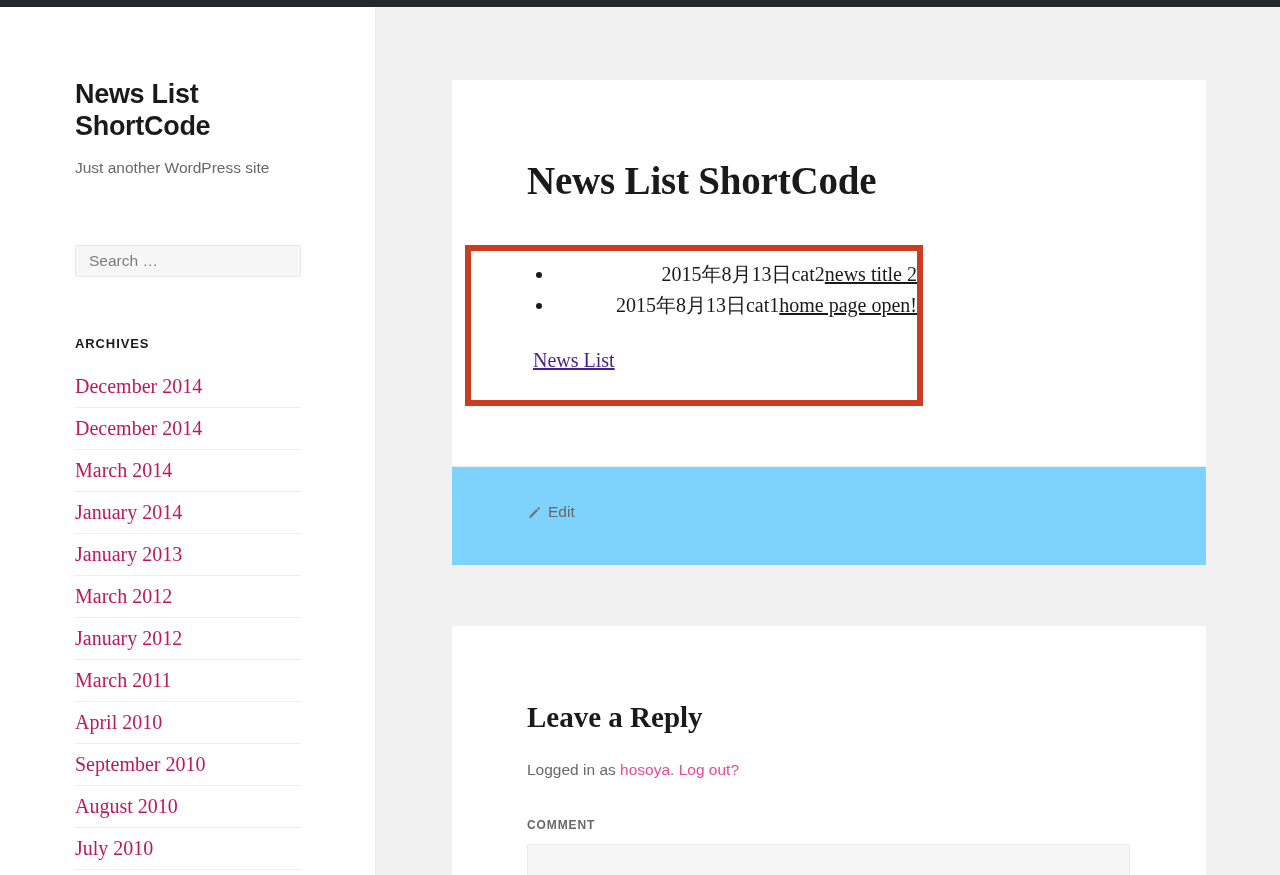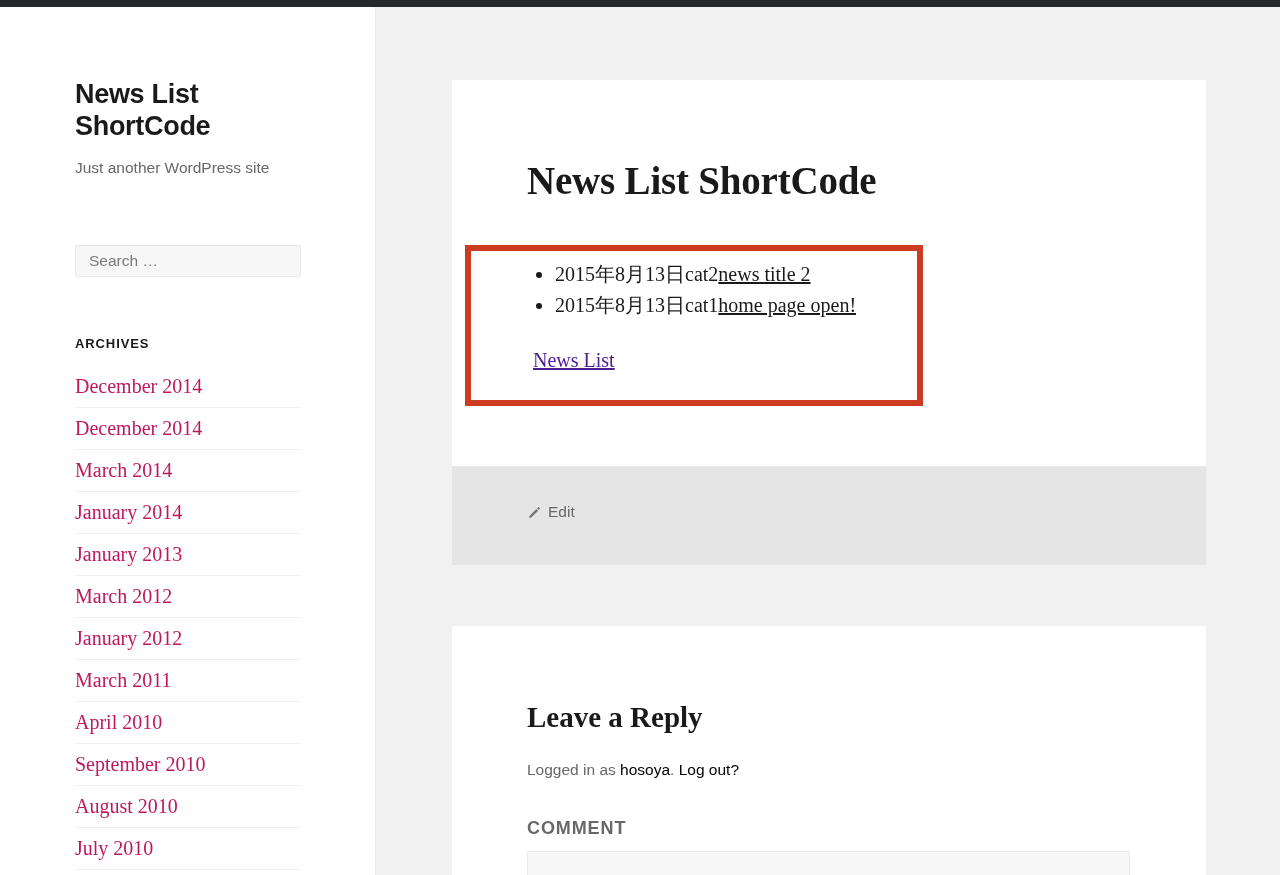--- a/index.html
+++ b/index.html
@@ -154,20 +154,21 @@
   .news-list {
     margin: 0;
     padding: 0 0 0 84px;
     list-style: disc;
   }
   .news-list li {
     font-family: "Liberation Serif", serif;
     font-size: 20px;
     line-height: 1.55;
     color: #1a1a1a;
+    text-align: right;
   }
   .news-date { color: #1a1a1a; }
   .news-cat  { color: #1a1a1a; }
   .news-link {
     color: #1a1a1a;
     text-decoration: underline;
   }
   .news-more {
     margin: 28px 0 0 62px;
     font-family: "Liberation Serif", serif;
@@ -175,21 +176,21 @@
   }
   .news-more a {
     color: #4c1d95;
     text-decoration: underline;
   }
 
   .entry-spacer { height: 60px; }
 
   .entry-footer {
     border-top: 1px solid #eaeaea;
-    background: #e5e5e5;
+    background: #7dd3fc;
     padding: 36px 75px 42px 75px;
     font-size: 15.5px;
   }
   .edit-link {
     color: #686868;
     text-decoration: none;
     display: inline-flex;
     align-items: center;
     gap: 7px;
   }
@@ -211,27 +212,27 @@
     font-size: 29px;
     font-weight: 700;
     color: #1a1a1a;
   }
   .logged-in-as {
     margin: 27px 0 0 0;
     font-size: 15.5px;
     color: #686868;
   }
   .logged-in-as a {
-    color: #000000;
+    color: #ec4899;
     text-decoration: none;
   }
   .comment-label {
     display: block;
     margin-top: 39px;
-    font-size: 18px;
+    font-size: 12px;
     font-weight: 700;
     letter-spacing: 0.9px;
     color: #686868;
     text-transform: uppercase;
   }
   .comment-textarea {
     display: block;
     margin-top: 12px;
     width: 603px;
     height: 100px;

